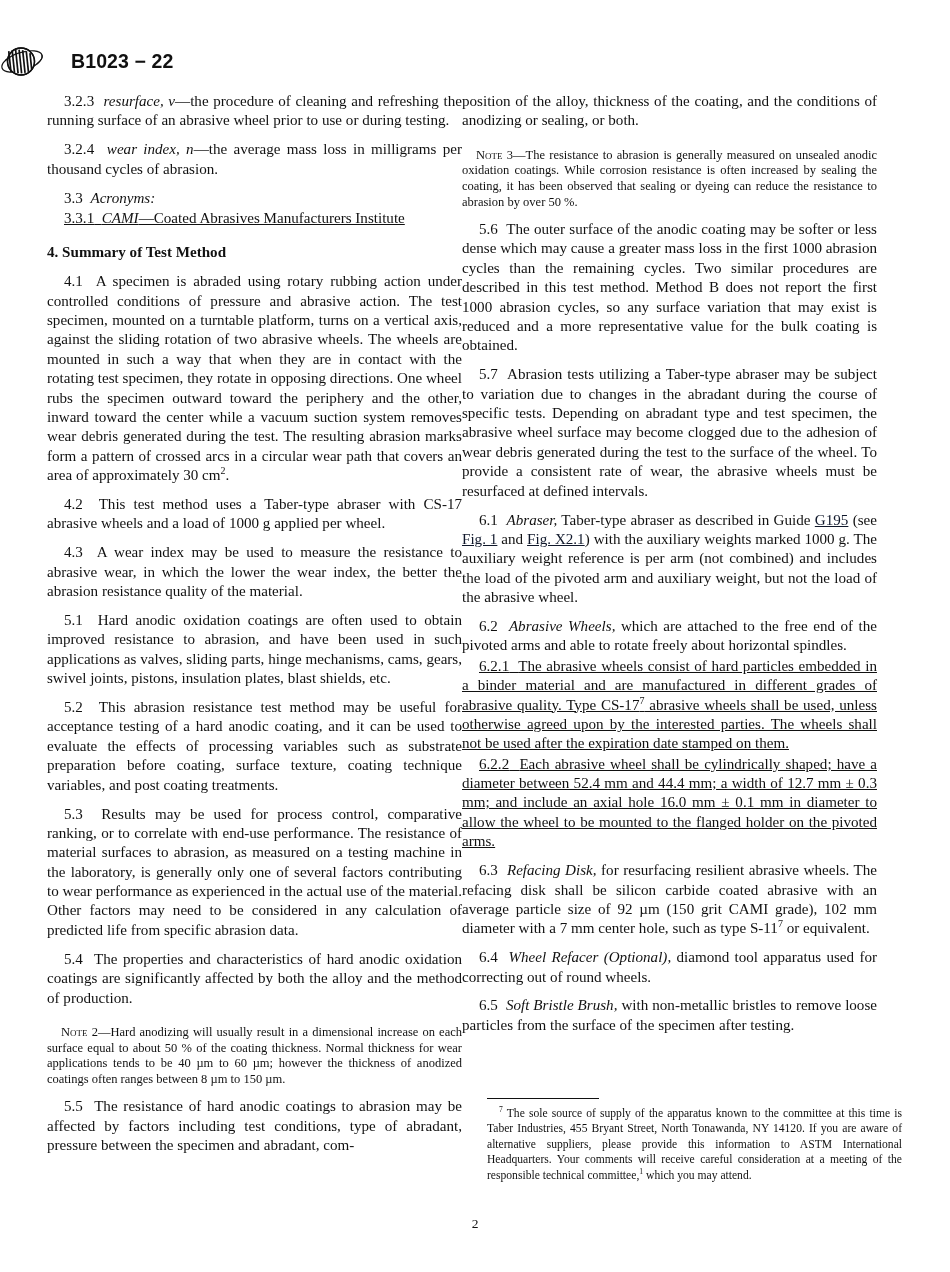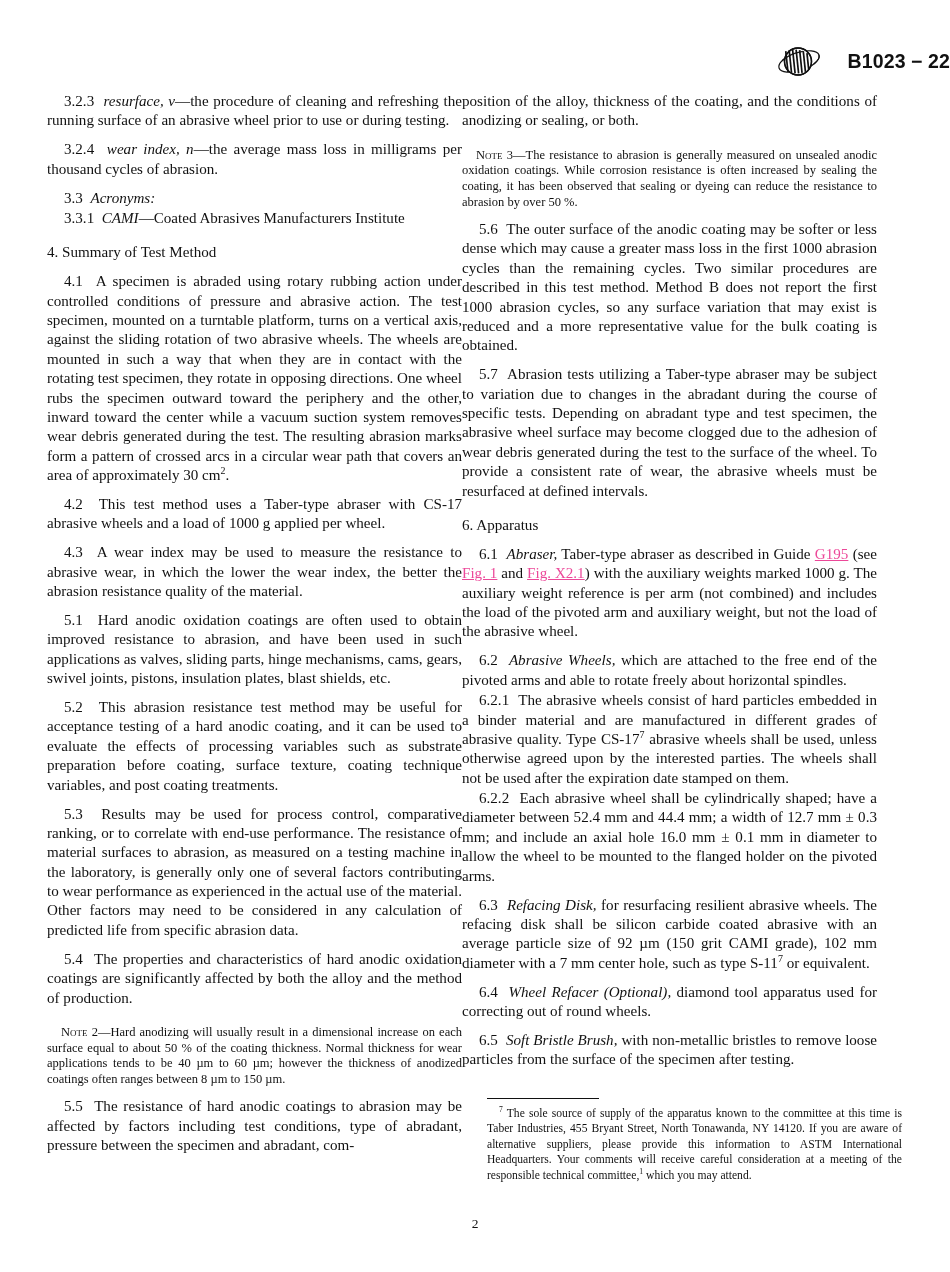--- a/index.html
+++ b/index.html
@@ -9,21 +9,21 @@
     font-family:"Liberation Serif","DejaVu Serif",serif;
     color:#111111;
     position:relative;
     overflow:hidden;
   }
   .page{position:relative;width:950px;height:1272px;}
 
   
   .header{
     position:absolute;left:0;top:46px;width:950px;
-    display:flex;align-items:center;justify-content:flex-end;gap:27px;
+    display:flex;align-items:center;justify-content:flex-start;gap:27px;
   }
   .logo{width:44px;height:31px;display:block;}
   .doc-id{
     font-family:"Liberation Sans","DejaVu Sans",sans-serif;
     font-weight:bold;font-size:19.5px;letter-spacing:.1px;color:#111;
     white-space:nowrap;
   }
 
   
   .columns{
@@ -36,33 +36,33 @@
   
   p{
     margin:0;
     font-size:15.1px;
     line-height:1.285;
     text-align:justify;
     text-justify:inter-word;
     hyphens:none;
   }
   .para{margin-top:9.5px;text-indent:17px;}
-  .para.tight{margin-top:1px;}
+  .para.tight{margin-top:1px;text-decoration:underline;}
   .para.first{margin-top:0;}
   h2{
     margin:0;
     margin-top:15px;
     font-size:15.1px;
-    font-weight:normal;
+    font-weight:bold;
     text-align:left;
     line-height:1.285;
   }
   .it{font-style:italic;}
   sup{font-size:.66em;vertical-align:super;line-height:0;}
-  .lnk{color:#ec4899;}
+  .lnk{color:#0f172a;}
 
   
   .note{
     margin-top:17px;
     font-size:12.5px;
     line-height:1.255;
     text-indent:14px;
     text-align:justify;
   }
   .note .nlabel{
@@ -152,21 +152,20 @@
     <div class="col">
 
       <p class="para first" style="text-indent:0"><span>position of the alloy, thickness of the coating, and the conditions of anodizing or sealing, or both.</span></p>
 
       <p class="note"><span class="nlabel">Note 3</span><span>—The resistance to abrasion is generally measured on unsealed anodic oxidation coatings. While corrosion resistance is often increased by sealing the coating, it has been observed that sealing or dyeing can reduce the resistance to abrasion by over 50 %.</span></p>
 
       <p class="para"><span>5.6</span>&nbsp; <span>The outer surface of the anodic coating may be softer or less dense which may cause a greater mass loss in the first 1000 abrasion cycles than the remaining cycles. Two similar procedures are described in this test method. Method B does not report the first 1000 abrasion cycles, so any surface variation that may exist is reduced and a more representative value for the bulk coating is obtained.</span></p>
 
       <p class="para"><span>5.7</span>&nbsp; <span>Abrasion tests utilizing a Taber-type abraser may be subject to variation due to changes in the abradant during the course of specific tests. Depending on abradant type and test specimen, the abrasive wheel surface may become clogged due to the adhesion of wear debris generated during the test to the surface of the wheel. To provide a consistent rate of wear, the abrasive wheels must be resurfaced at defined intervals.</span></p>
 
-      <h2>6.  Apparatus</h2>
 
       <p class="para"><span>6.1</span>&nbsp; <span class="it">Abraser,</span><span> Taber-type abraser as described in Guide </span><a class="lnk" href="#">G195</a><span> (see </span><a class="lnk" href="#">Fig. 1</a><span> and </span><a class="lnk" href="#">Fig. X2.1</a><span>) with the auxiliary weights marked 1000 g. The auxiliary weight reference is per arm (not combined) and includes the load of the pivoted arm and auxiliary weight, but not the load of the abrasive wheel.</span></p>
 
       <p class="para"><span>6.2</span>&nbsp; <span class="it">Abrasive Wheels,</span><span> which are attached to the free end of the pivoted arms and able to rotate freely about horizontal spindles.</span></p>
 
       <p class="para tight"><span>6.2.1</span>&nbsp; <span>The abrasive wheels consist of hard particles embedded in a binder material and are manufactured in different grades of abrasive quality. Type CS-17</span><sup>7</sup><span> abrasive wheels shall be used, unless otherwise agreed upon by the interested parties. The wheels shall not be used after the expiration date stamped on them.</span></p>
 
       <p class="para tight"><span>6.2.2</span>&nbsp; <span>Each abrasive wheel shall be cylindrically shaped; have a diameter between 52.4 mm and 44.4 mm; a width of 12.7 mm ± 0.3 mm; and include an axial hole 16.0 mm ± 0.1 mm in diameter to allow the wheel to be mounted to the flanged holder on the pivoted arms.</span></p>
 
       <p class="para"><span>6.3</span>&nbsp; <span class="it">Refacing Disk,</span><span> for resurfacing resilient abrasive wheels. The refacing disk shall be silicon carbide coated abrasive with an average particle size of 92 µm (150 grit CAMI grade), 102 mm diameter with a 7 mm center hole, such as type S-11</span><sup>7</sup><span> or equivalent.</span></p>

